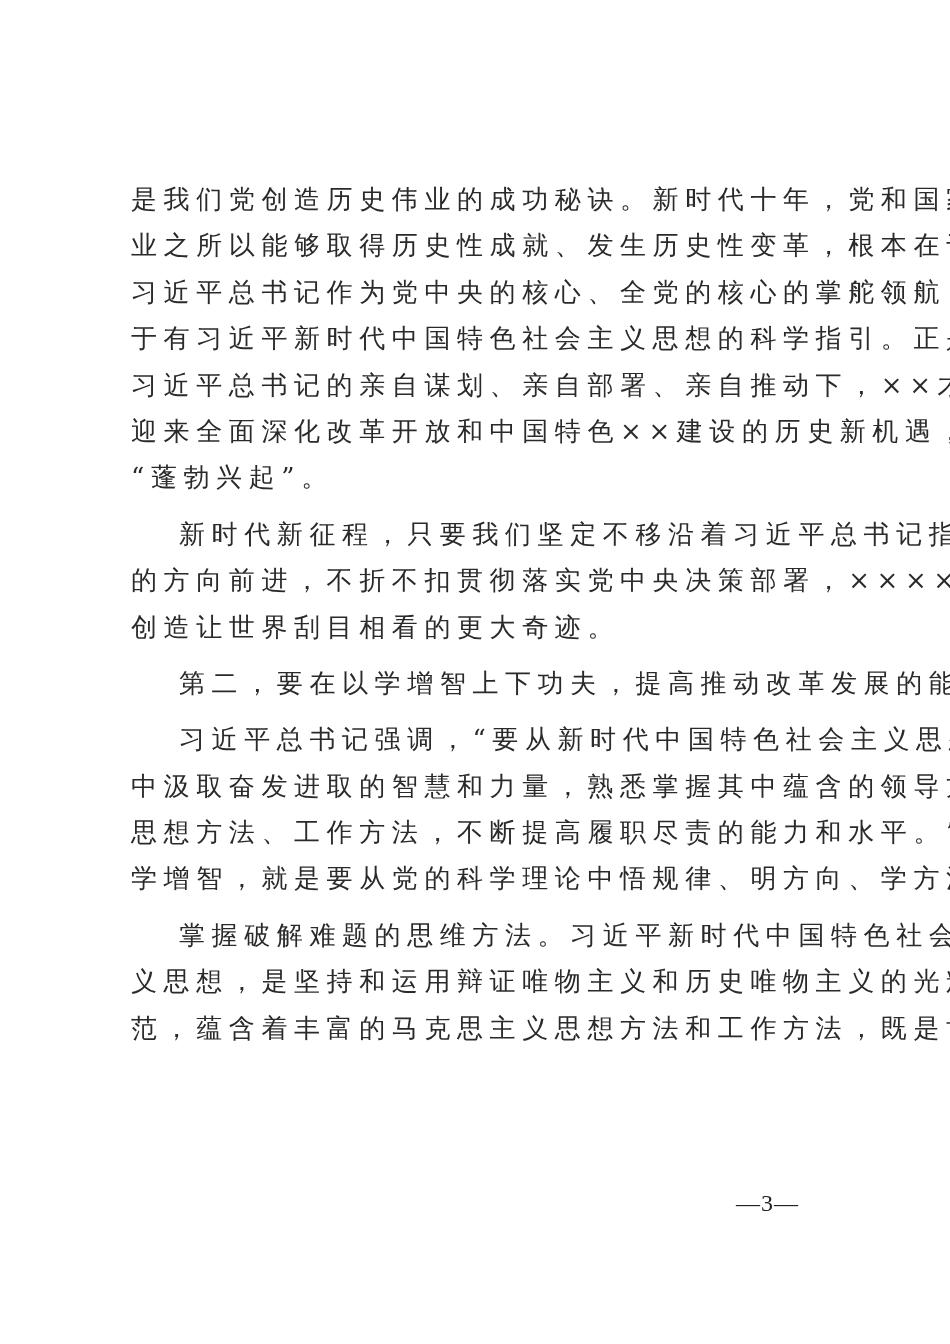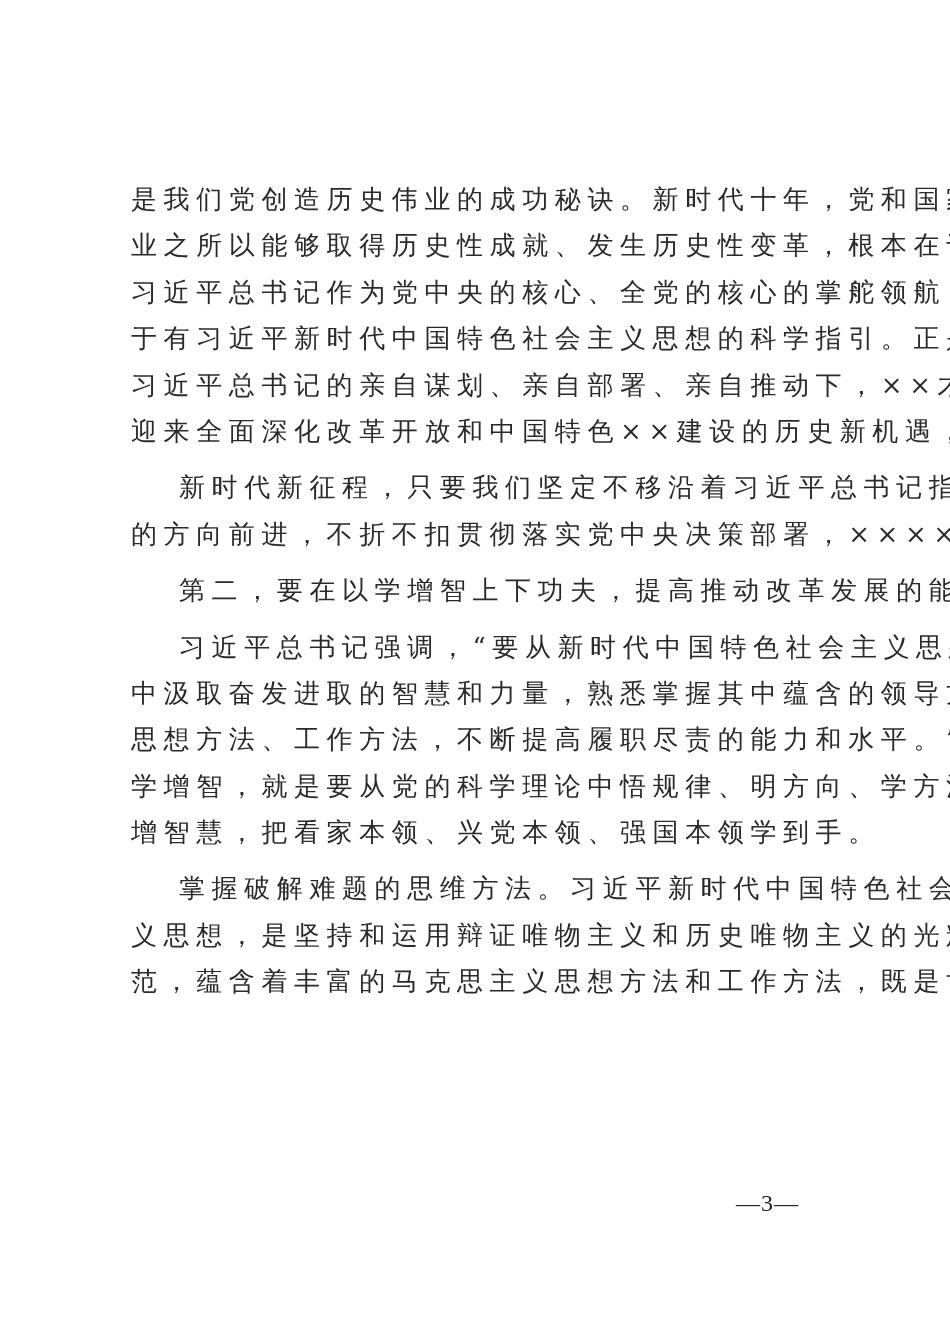--- a/index.html
+++ b/index.html
@@ -55,43 +55,44 @@
 <div class="page">
   <div class="body-text">
 
     <div class="paragraph">
       <div class="line">是我们党创造历史伟业的成功秘诀。新时代十年，党和国家事</div>
       <div class="line">业之所以能够取得历史性成就、发生历史性变革，根本在于有</div>
       <div class="line">习近平总书记作为党中央的核心、全党的核心的掌舵领航，在</div>
       <div class="line">于有习近平新时代中国特色社会主义思想的科学指引。正是在</div>
       <div class="line">习近平总书记的亲自谋划、亲自部署、亲自推动下，××才得以</div>
       <div class="line">迎来全面深化改革开放和中国特色××建设的历史新机遇，××建</div>
+      <div class="line">“蓬勃兴起”。</div>
     </div>
 
     <div class="gap"></div>
 
     <div class="paragraph">
       <div class="line indent">新时代新征程，只要我们坚定不移沿着习近平总书记指引</div>
       <div class="line">的方向前进，不折不扣贯彻落实党中央决策部署，××××一定能</div>
+      <div class="line">创造让世界刮目相看的更大奇迹。</div>
     </div>
 
     <div class="gap"></div>
 
     <div class="paragraph">
       <div class="line indent">第二，要在以学增智上下功夫，提高推动改革发展的能力</div>
     </div>
 
     <div class="gap"></div>
 
     <div class="paragraph">
       <div class="line indent">习近平总书记强调，“要从新时代中国特色社会主义思想</div>
       <div class="line">中汲取奋发进取的智慧和力量，熟悉掌握其中蕴含的领导方法、</div>
       <div class="line">思想方法、工作方法，不断提高履职尽责的能力和水平。”以</div>
       <div class="line">学增智，就是要从党的科学理论中悟规律、明方向、学方法、</div>
-      <div class="line">增智慧，把看家本领、兴党本领、强国本领学到手。</div>
     </div>
 
     <div class="gap"></div>
 
     <div class="paragraph">
       <div class="line indent">掌握破解难题的思维方法。习近平新时代中国特色社会主</div>
       <div class="line">义思想，是坚持和运用辩证唯物主义和历史唯物主义的光辉典</div>
       <div class="line">范，蕴含着丰富的马克思主义思想方法和工作方法，既是世界</div>
     </div>
   </div>

